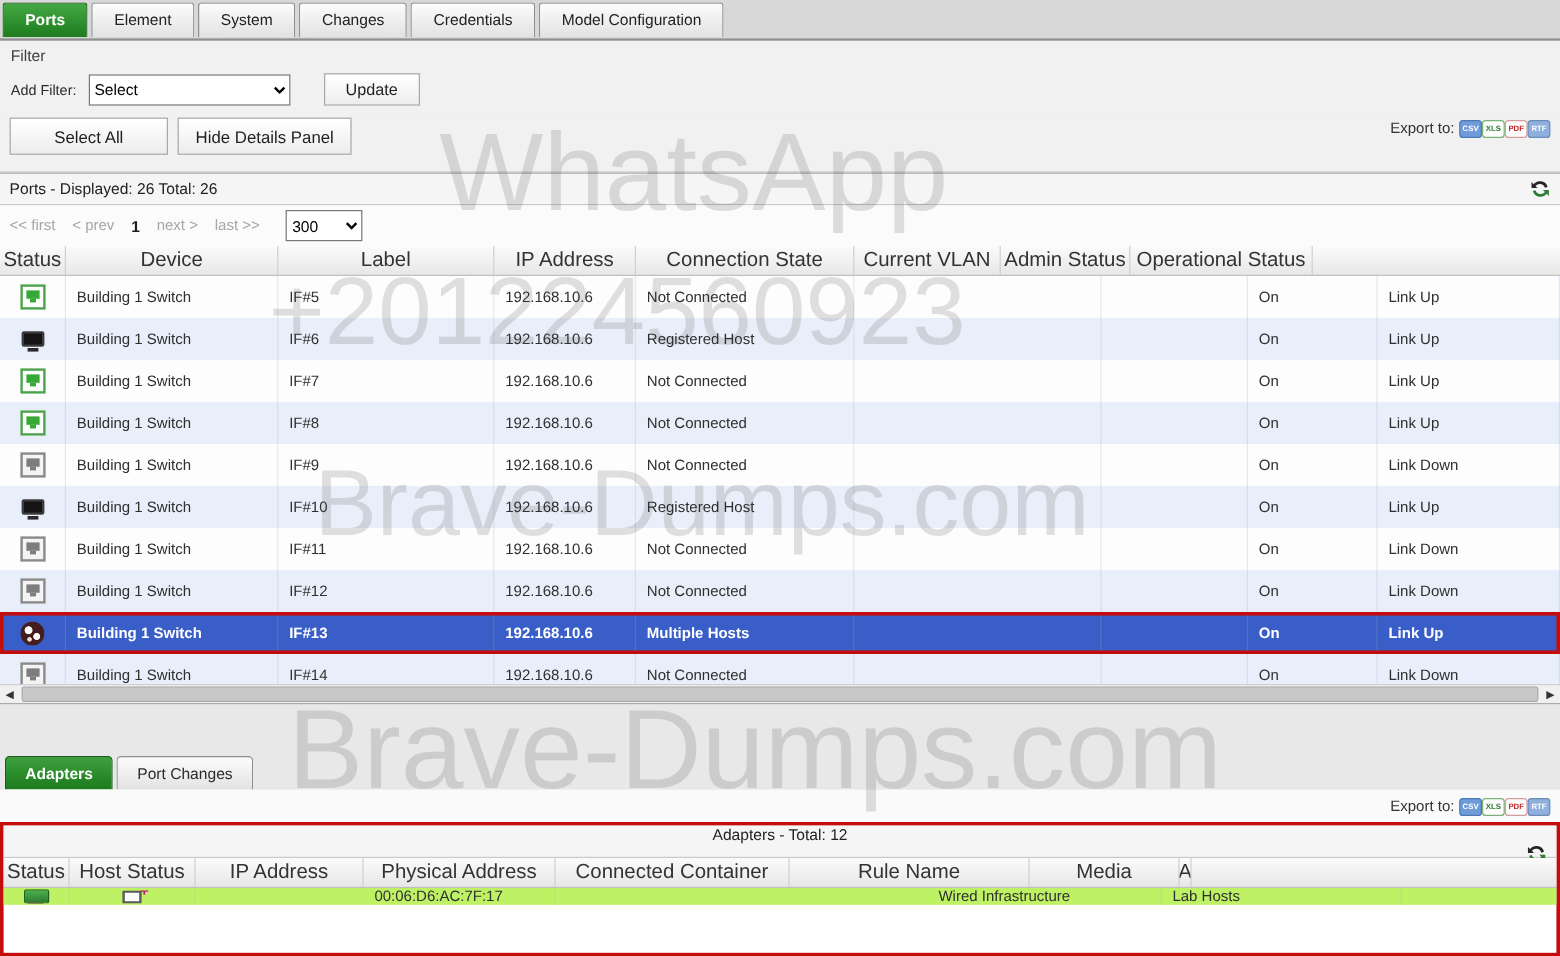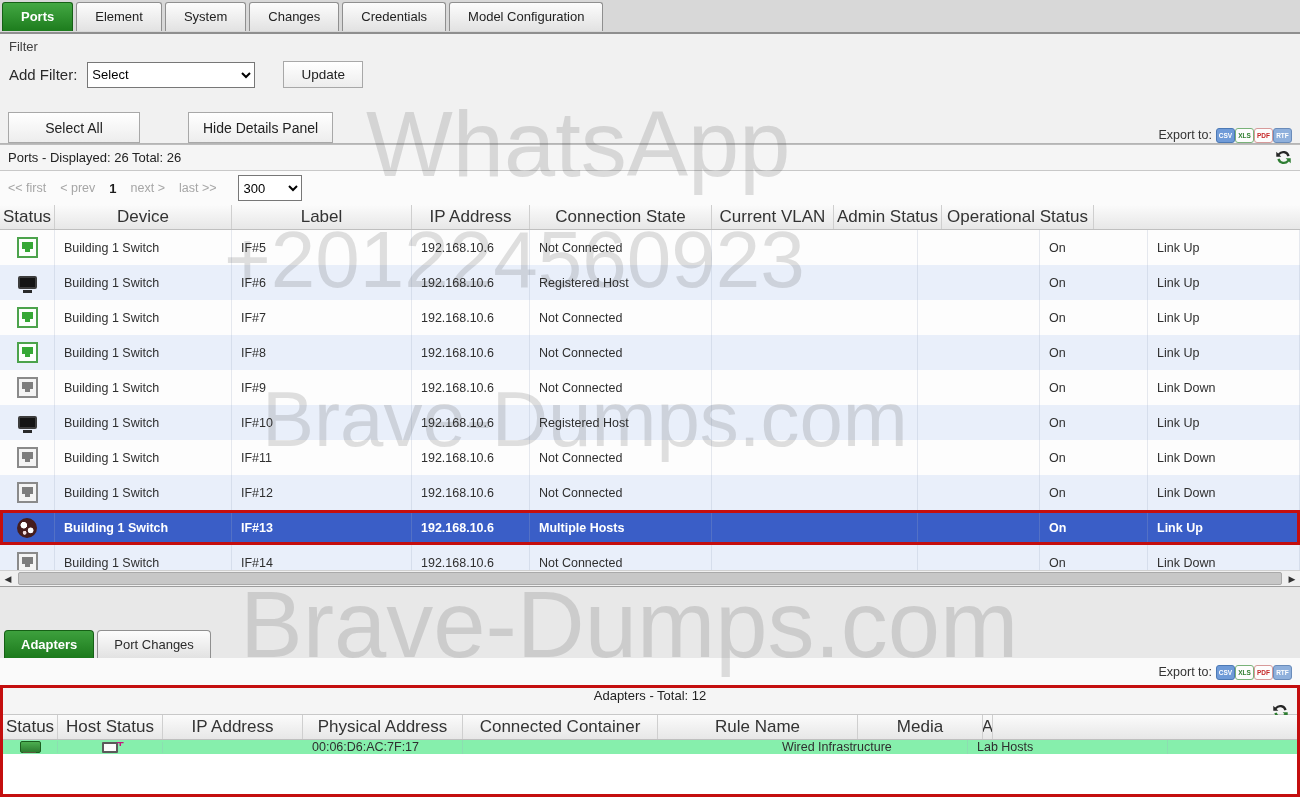--- a/index.html
+++ b/index.html
@@ -13,30 +13,30 @@
   .tabbar { height:34px; background:#d8d8d8; border-bottom:2px solid #8f8f8f;
     display:flex; align-items:center; padding-left:2px; gap:3px; flex:none; }
   .tab { background:linear-gradient(#fcfcfc,#e2e2e2); border:1px solid #8f8f8f; border-bottom:none;
     border-radius:3px 3px 0 0; padding:6px 18px 7px; font-size:13px; color:#222; cursor:default; }
   .tab.active { background:linear-gradient(#43a843,#1d7c1d); color:#fff; font-weight:bold;
     border-color:#156015; }
   
   .filter-sec { height:64px; background:#f1f1f1; padding:5px 0 0 9px; flex:none; }
   .filter-label { font-size:13px; color:#404040; margin-bottom:7px; }
   .addfilter-row { display:flex; align-items:center; gap:10px; }
-  .addfilter-row label { font-size:15px; }
+  .addfilter-row label { font-size:12px; }
   select { font-family:"Liberation Sans",sans-serif; font-size:13px; border:1px solid #777;
     background:#fff; height:26px; }
   .filter-select { width:168px; }
   .btn { background:linear-gradient(#ffffff,#ededed); border:1px solid #a8a8a8;
     font-size:13.5px; color:#222; padding:4px 14px; cursor:default; }
   .update-btn { margin-left:18px; min-width:80px; height:27px; }
   
   .toolbar { height:46px; background:#f1f1f1; border-bottom:1px solid #b5b5b5;
-    display:flex; align-items:flex-end; padding:0 8px; flex:none;gap:40px; }
+    display:flex; align-items:flex-start; padding:0 8px; flex:none; }
   .big-btn { min-width:132px; height:31px; font-size:14px; margin-right:8px; }
   .spacer { flex:1; }
   .export-wrap { display:flex; align-items:center; gap:4px; font-size:12.5px; color:#333; }
   .exp { display:inline-flex; align-items:center; justify-content:center; width:19px; height:15px;
     border-radius:3px; font-size:6.5px; font-weight:bold; letter-spacing:0; cursor:default; }
   .exp-csv { background:#6f9bd8; color:#fff; border:1px solid #4c79b5; }
   .exp-xls { background:#fdfdfd; color:#2e7d2e; border:1px solid #79b279; }
   .exp-pdf { background:#fdfdfd; color:#c62828; border:1px solid #d79a9a; }
   .exp-rtf { background:#8fb0dc; color:#fff; border:1px solid #6a8cba; }
   
@@ -72,21 +72,21 @@
   .gap { height:38px; background:#e8e8e8; flex:none; }
   .dtabs { height:33px; background:#e8e8e8; display:flex; align-items:flex-end; padding-left:4px;
     gap:3px; flex:none; }
   .dtab { background:linear-gradient(#fcfcfc,#e2e2e2); border:1px solid #8f8f8f; border-bottom:none;
     border-radius:4px 4px 0 0; padding:6px 16px; font-size:13px; }
   .dtab.active { background:linear-gradient(#3da03d,#1c7a1c); color:#fff; font-weight:bold; border-color:#156015; }
   .exp2 { height:27px; background:#fafafa; display:flex; align-items:center; padding:0 8px; flex:none; }
   
   .red-panel { flex:1; border:3px solid #c40e0e; background:#fff; display:flex; flex-direction:column; }
   .red-panel .panel-title { border-top:none;flex-direction:column; }
-  .arow { display:flex; flex:1; background:#86efac; align-items:center; }
+  .arow { display:flex; flex:1; background:#bef264; align-items:center; }
   
   .ic { display:inline-block; vertical-align:middle; position:relative; flex:none; }
   .port-up-icon, .port-down-icon { width:21px; height:21px; background:#fcfffc; border:2px solid #4ca34c; }
   .port-up-icon::before, .port-down-icon::before { content:""; position:absolute; left:3px; top:3px;
     width:11px; height:7px; background:#35a835; }
   .port-up-icon::after, .port-down-icon::after { content:""; position:absolute; left:6px; top:10px;
     width:5px; height:3px; background:#35a835; }
   .port-down-icon { border-color:#8a8a8a; background:#f4f4f4; }
   .port-down-icon::before, .port-down-icon::after { background:#7d7d7d; }
   .host-icon { width:19px; height:13px; background:#141414; border:2px solid #3c3c3c; border-radius:2px; }

